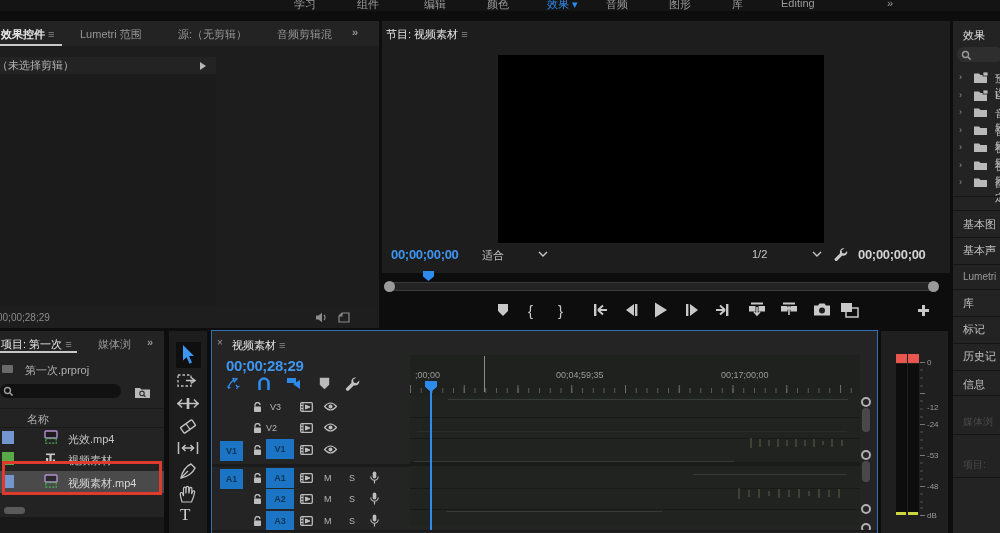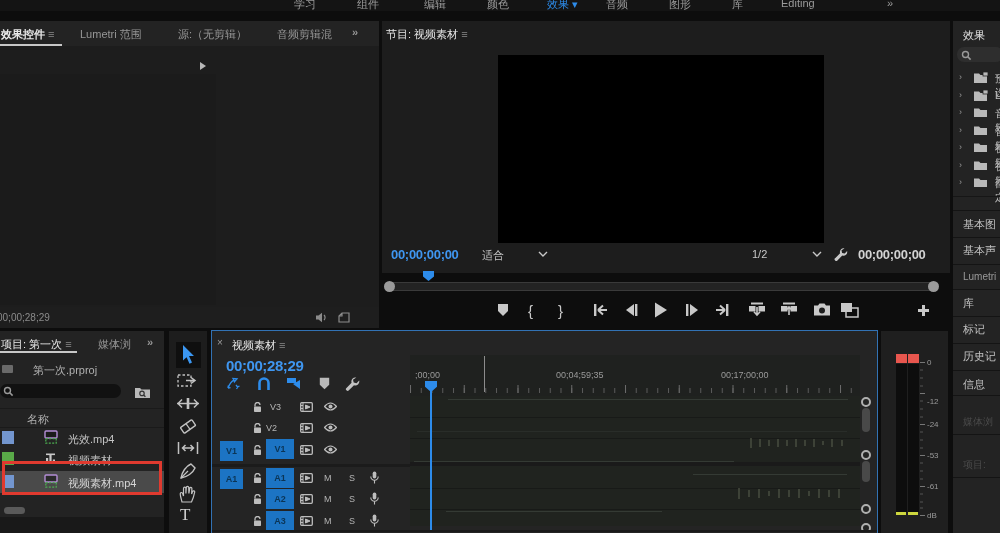--- a/index.html
+++ b/index.html
@@ -31,20 +31,21 @@
 
 <div class="panel" id="leftpanel" style="left:0;top:21px;width:379px;height:307px;background:#1d1d1d;">
   <div class="abs" style="left:0;top:0;width:379px;height:25px;background:#232323;"></div>
   <div class="abs tabtxt tabactive" style="left:1px;top:6px;font-weight:bold;">效果控件 <span style="color:#8a8a8a">≡</span></div>
   <div class="abs" style="left:0;top:23px;width:62px;height:2px;background:#c8c8c8;"></div>
   <div class="abs tabtxt" style="left:80px;top:6px;">Lumetri 范围</div>
   <div class="abs tabtxt" style="left:178px;top:6px;">源:（无剪辑）</div>
   <div class="abs tabtxt" style="left:277px;top:6px;">音频剪辑混</div>
   <div class="abs tabtxt" style="left:352px;top:5px;font-weight:bold;">»</div>
 
+  <div class="abs" style="left:0;top:36px;width:216px;height:17px;background:#232323;color:#b4b4b4;font-size:11px;line-height:17px;padding-left:0;text-indent:-3px;">（未选择剪辑）</div>
   <div class="abs" style="left:200px;top:41px;width:0;height:0;border-left:6px solid #b8b8b8;border-top:4px solid transparent;border-bottom:4px solid transparent;"></div>
 
   <div class="abs" style="left:0;top:53px;width:216px;height:231px;background:#1b1b1b;"></div>
 
   <div class="abs" style="left:0;top:286px;width:379px;height:21px;background:#1e1e1e;color:#8b8b8b;font-size:10px;line-height:21px;text-indent:-3px;">00;00;28;29</div>
   <svg class="abs" style="left:315px;top:291px;" width="13" height="11" viewBox="0 0 13 11">
         <path d="M1 3.5 h2.5 L7 0.8 v9.4 L3.5 7.5 H1 z" fill="#8b8b8b"></path>
         <path d="M9 3 a3.5 3.5 0 0 1 0 5" fill="none" stroke="#8b8b8b" stroke-width="1.2"></path>
       </svg>
   <svg class="abs" style="left:338px;top:291px;" width="12" height="11" viewBox="0 0 12 11">
@@ -189,21 +190,21 @@
   <div class="abs" style="left:0;top:456px;width:47px;height:1px;background:#141414;"></div>
 </div>
 
 <div class="panel" id="project" style="left:0;top:331px;width:164px;height:202px;background:#232323;overflow:hidden;">
   <div class="abs tabtxt tabactive" style="left:1px;top:6px;">项目: 第一次 <span style="color:#8a8a8a">≡</span></div>
   <div class="abs tabtxt" style="left:98px;top:6px;">媒体浏</div>
   <div class="abs tabtxt" style="left:147px;top:5px;font-weight:bold;">»</div>
   <div class="abs" style="left:0;top:20px;width:77px;height:2px;background:#c8c8c8;"></div>
 
   <div class="abs" style="left:2px;top:34px;width:11px;height:8px;background:#6a6a6a;border-radius:1px;"></div>
-  <div class="abs" style="left:25px;top:32px;font-size:11px;color:#b0b0b0;margin-left:8px;">第一次.prproj</div>
+  <div class="abs" style="left:25px;top:32px;font-size:11px;color:#b0b0b0;">第一次.prproj</div>
 
   <div class="abs" style="left:0;top:53px;width:121px;height:14px;background:#111;border-radius:7px;"></div>
   <svg class="abs" style="left:3px;top:55px;" width="11" height="11" viewBox="0 0 11 11">
         <circle cx="4.5" cy="4.5" r="3" fill="none" stroke="#9a9a9a" stroke-width="1.4"></circle>
         <line x1="6.8" y1="6.8" x2="9.6" y2="9.6" stroke="#9a9a9a" stroke-width="1.6"></line>
       </svg>
   <svg class="abs" style="left:135px;top:55px;" width="15" height="12" viewBox="0 0 15 12">
         <path d="M0 2 h5 l1.5 1.5 H15 v8.5 H0 z" fill="#b9b9b9"></path>
         <circle cx="7" cy="7.4" r="2.2" fill="none" stroke="#333" stroke-width="1.2"></circle>
         <line x1="8.6" y1="9" x2="10.4" y2="10.8" stroke="#333" stroke-width="1.3"></line>
@@ -500,22 +501,22 @@
           <line x1="0" y1="88" x2="3" y2="88"></line>
           <line x1="0" y1="103" x2="3" y2="103"></line>
           <line x1="0" y1="111" x2="3" y2="111"></line>
           <line x1="0" y1="119" x2="3" y2="119"></line>
           <line x1="0" y1="134" x2="3" y2="134"></line>
           <line x1="0" y1="142" x2="3" y2="142"></line>
           <line x1="0" y1="148" x2="3" y2="148"></line>
         </g>
   </svg>
   <div class="abs" style="left:46px;top:27px;font-size:8px;color:#9a9a9a;">0</div>
-  <div class="abs" style="left:46px;top:66px;font-size:8px;color:#9a9a9a;">-12</div>
+  <div class="abs" style="left:46px;top:72px;font-size:8px;color:#9a9a9a;">-12</div>
   <div class="abs" style="left:46px;top:89px;font-size:8px;color:#9a9a9a;">-24</div>
   <div class="abs" style="left:46px;top:120px;font-size:8px;color:#9a9a9a;">-53</div>
-  <div class="abs" style="left:46px;top:151px;font-size:8px;color:#9a9a9a;">-61</div>
+  <div class="abs" style="left:46px;top:151px;font-size:8px;color:#9a9a9a;">-48</div>
   <div class="abs" style="left:46px;top:180px;font-size:8px;color:#9a9a9a;">dB</div>
 </div>
 
 <div class="abs" style="left:2px;top:461px;width:160px;height:34px;border:3px solid #e03a2f;z-index:50;"></div>
 
 </div>
 
 </body></html>

